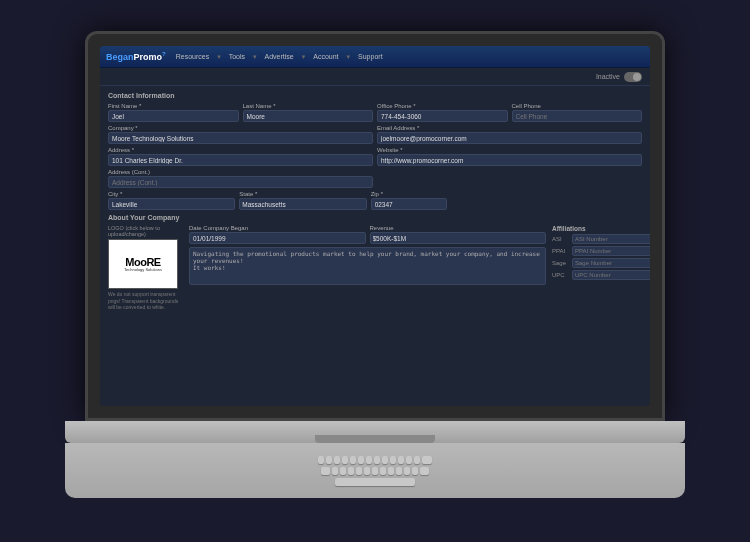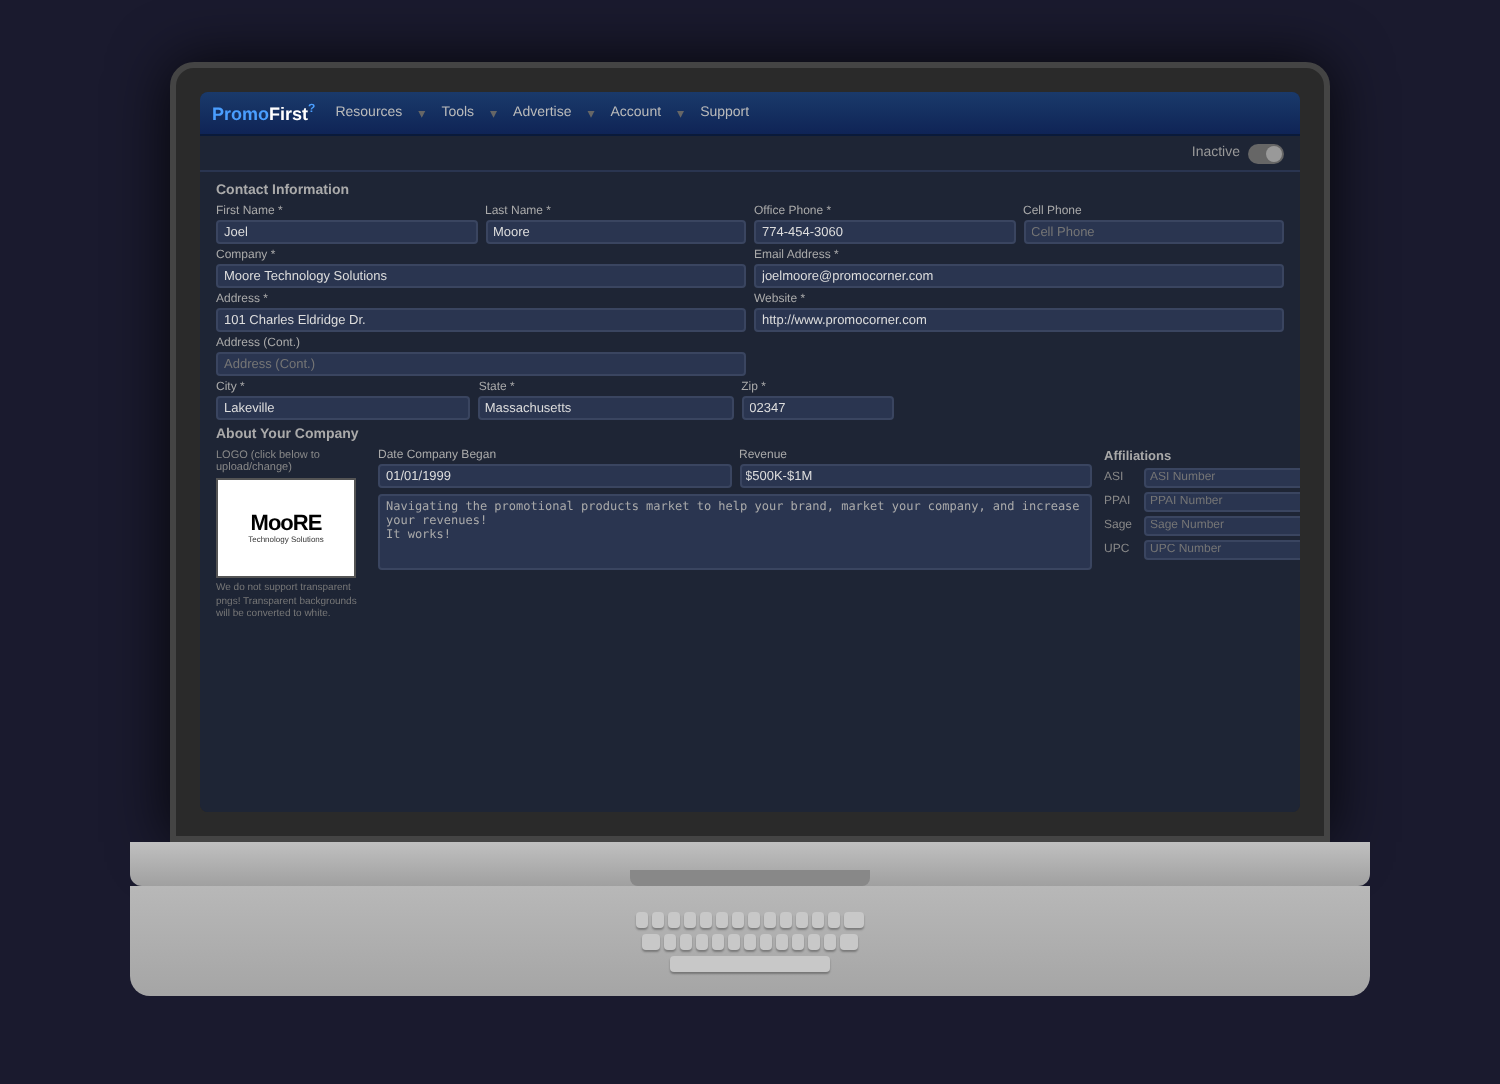--- a/index.html
+++ b/index.html
@@ -317,21 +317,21 @@
 </head>
 <body>
 
 <div class="laptop-outer">
   <div class="laptop-screen-bezel">
     <div class="laptop-screen">
       <div class="app">
 
         <div class="app-header">
           <div class="logo-text">
-            <span>Promo</span><span style="color:#fff">First</span><span style="color:#4a9eff;font-size:6px;vertical-align:super">?</span>
+            <span>Began</span><span style="color:#fff">Promo</span><span style="color:#4a9eff;font-size:6px;vertical-align:super">?</span>
           </div>
           <div class="nav-items">
             <span class="nav-item">Resources</span>
             <span style="color:#666">▾</span>
             <span class="nav-item">Tools</span>
             <span style="color:#666">▾</span>
             <span class="nav-item">Advertise</span>
             <span style="color:#666">▾</span>
             <span class="nav-item">Account</span>
             <span style="color:#666">▾</span>

